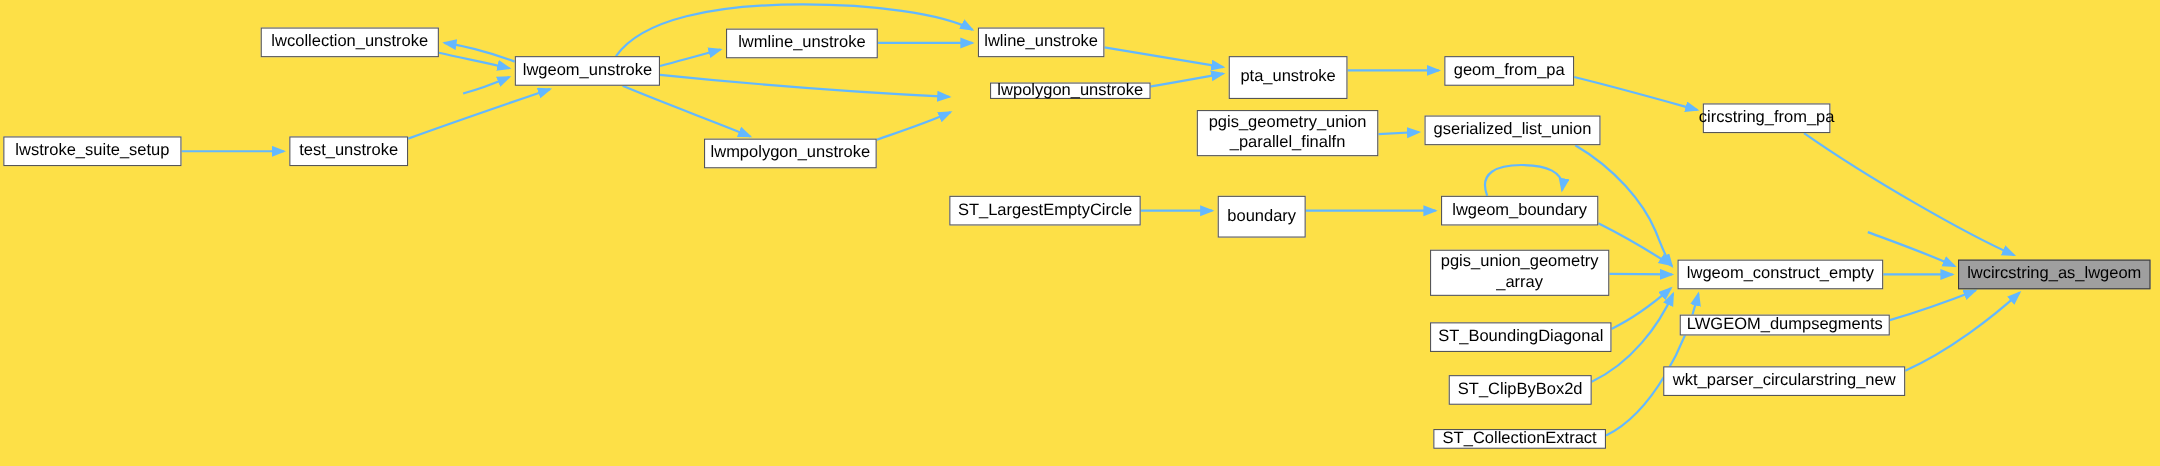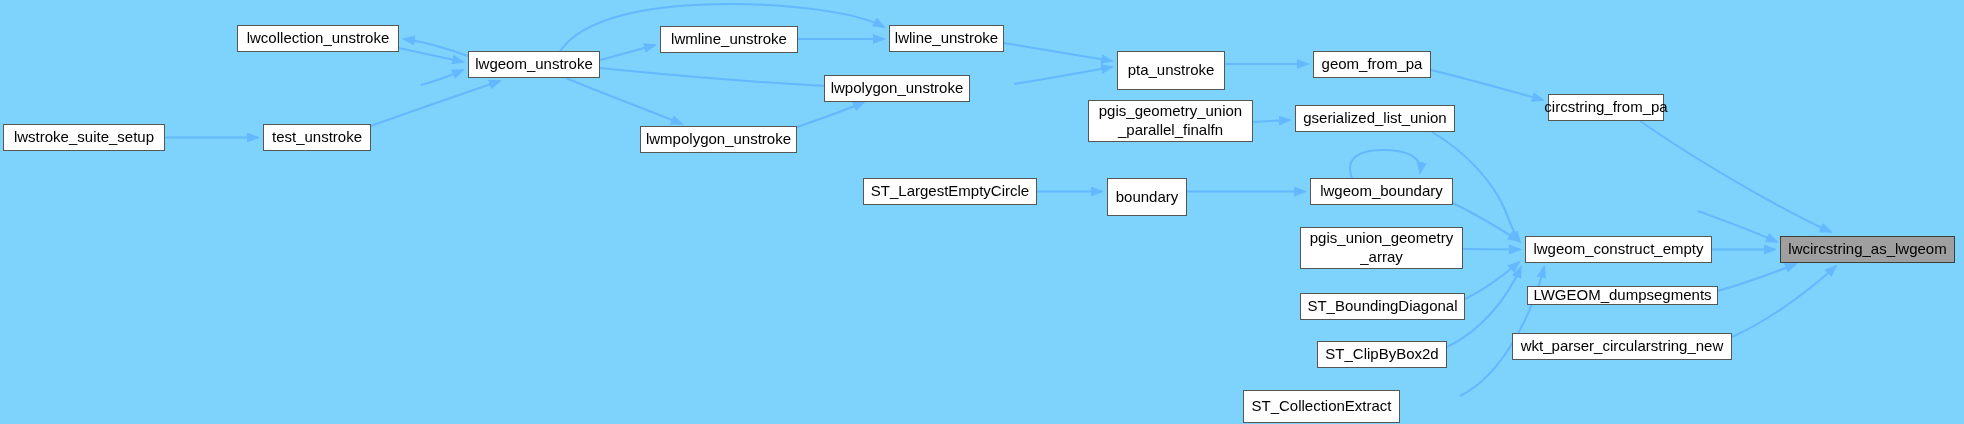--- a/index.html
+++ b/index.html
@@ -1,20 +1,20 @@
 <!DOCTYPE html>
 <html><head>
 <meta charset="utf-8">
 <style>
   html, body { margin: 0; padding: 0; background: #000; }
   #canvas {
     position: relative;
     width: 1964px;
     height: 424px;
-    background: #7dd3fc;
+    background: #fde047;
     font-family: "Liberation Sans", sans-serif;
     overflow: hidden;
   }
   #edge-layer {
     position: absolute;
     left: 0; top: 0;
     width: 1964px; height: 424px;
   }
   .edge {
     fill: none;
@@ -84,33 +84,33 @@
     <path class="edge" marker-end="url(#arrow)" d="M1732,337 C1772,319 1812,288 1836,266"></path>
   </svg>
 
   <div class="node" style="left:237px;top:25px;width:162px;height:27px">lwcollection_unstroke</div>
   <div class="node" style="left:3px;top:124px;width:162px;height:27px">lwstroke_suite_setup</div>
   <div class="node" style="left:263px;top:124px;width:108px;height:27px">test_unstroke</div>
   <div class="node" style="left:468px;top:51px;width:132px;height:27px">lwgeom_unstroke</div>
   <div class="node" style="left:660px;top:26px;width:138px;height:27px">lwmline_unstroke</div>
   <div class="node" style="left:640px;top:126px;width:157px;height:27px">lwmpolygon_unstroke</div>
   <div class="node" style="left:889px;top:25px;width:115px;height:27px">lwline_unstroke</div>
-  <div class="node" style="left:824px;top:75px;width:146px;height:27px">lwpolygon_unstroke</div>
+  <div class="node" style="left:900px;top:75px;width:146px;height:15px">lwpolygon_unstroke</div>
   <div class="node" style="left:1117px;top:51px;width:108px;height:39px">pta_unstroke</div>
   <div class="node" style="left:1088px;top:100px;width:165px;height:42px">pgis_geometry_union
 _parallel_finalfn</div>
   <div class="node" style="left:1313px;top:51px;width:118px;height:27px">geom_from_pa</div>
   <div class="node" style="left:1295px;top:105px;width:160px;height:27px">gserialized_list_union</div>
   <div class="node" style="left:1548px;top:94px;width:116px;height:27px">circstring_from_pa</div>
   <div class="node" style="left:863px;top:178px;width:174px;height:27px">ST_LargestEmptyCircle</div>
   <div class="node" style="left:1107px;top:178px;width:80px;height:38px">boundary</div>
   <div class="node" style="left:1310px;top:178px;width:143px;height:27px">lwgeom_boundary</div>
   <div class="node" style="left:1300px;top:227px;width:163px;height:42px">pgis_union_geometry
 _array</div>
   <div class="node" style="left:1525px;top:236px;width:187px;height:27px">lwgeom_construct_empty</div>
   <div class="node highlight" style="left:1780px;top:236px;width:175px;height:27px">lwcircstring_as_lwgeom</div>
   <div class="node" style="left:1300px;top:293px;width:165px;height:27px">ST_BoundingDiagonal</div>
   <div class="node" style="left:1527px;top:286px;width:191px;height:19px">LWGEOM_dumpsegments</div>
   <div class="node" style="left:1317px;top:341px;width:130px;height:27px">ST_ClipByBox2d</div>
   <div class="node" style="left:1512px;top:333px;width:220px;height:27px">wkt_parser_circularstring_new</div>
-  <div class="node" style="left:1243px;top:390px;width:157px;height:33px">ST_CollectionExtract</div>
+  <div class="node" style="left:1303px;top:390px;width:157px;height:18px">ST_CollectionExtract</div>
 
 </div>
 
 </body></html>

